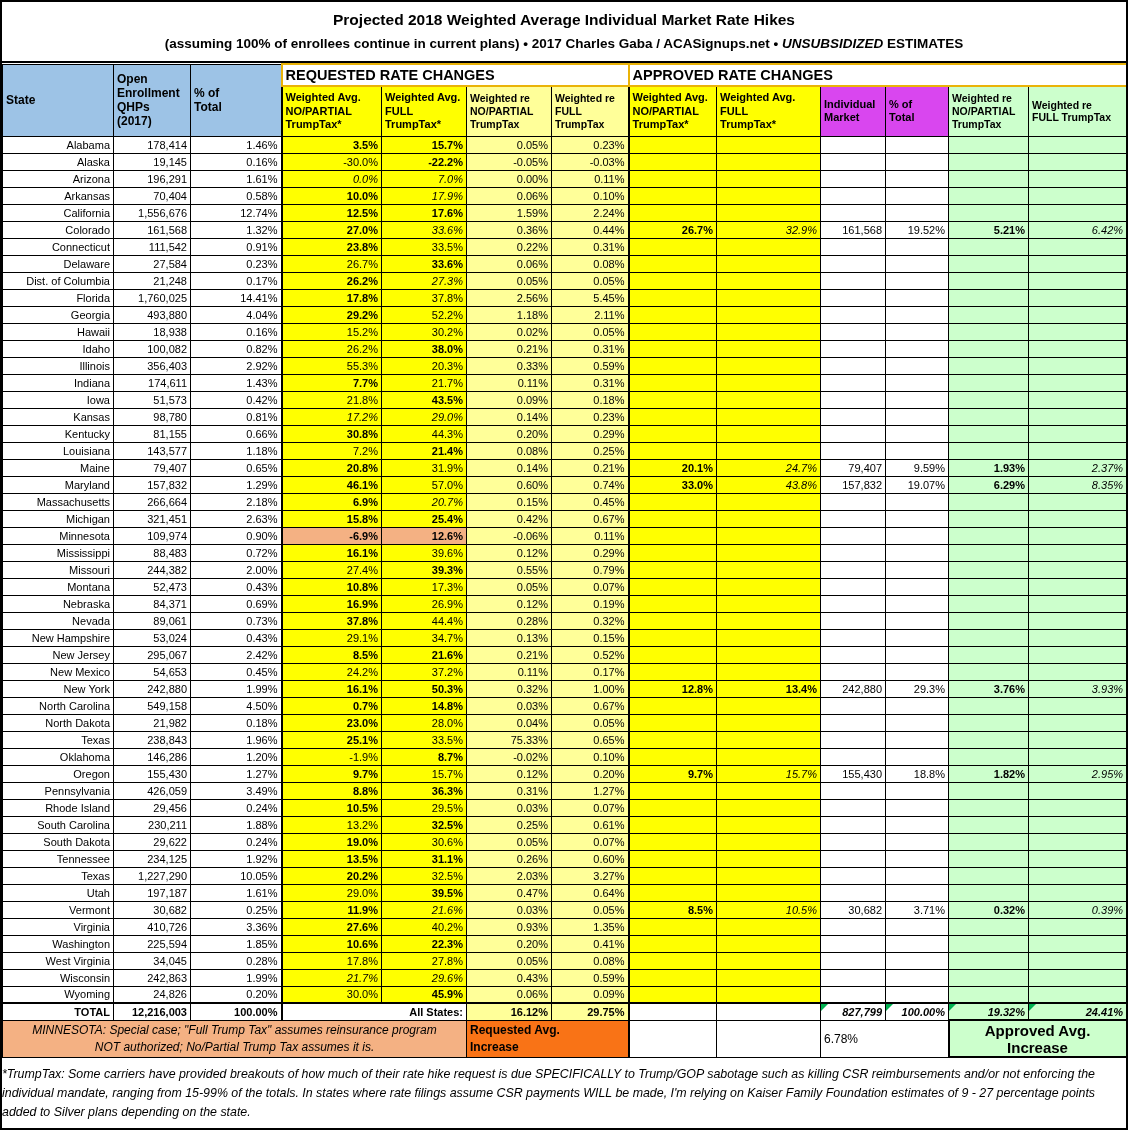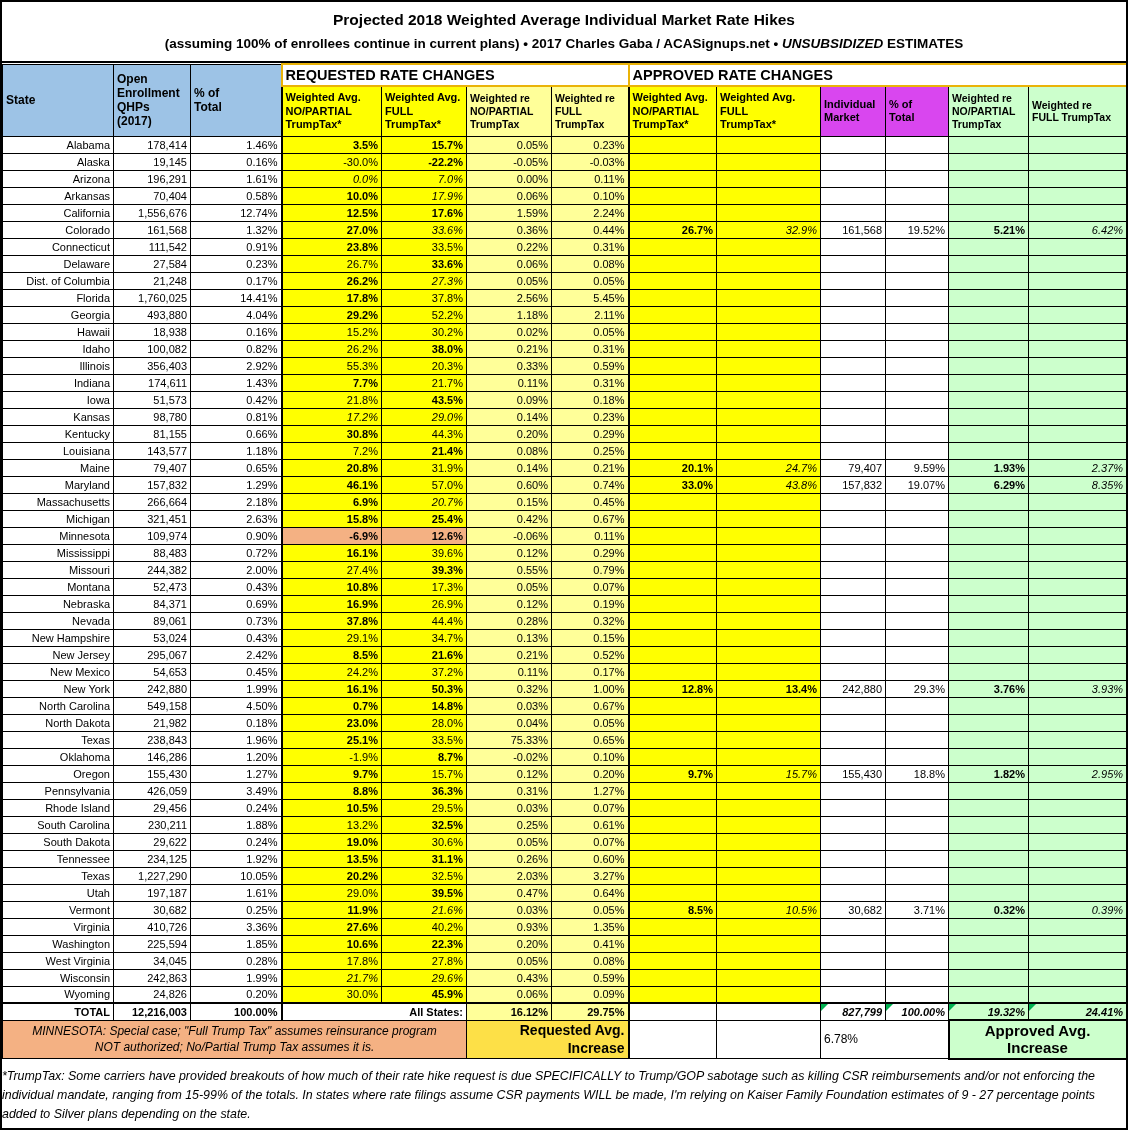--- a/index.html
+++ b/index.html
@@ -24,21 +24,21 @@
   .c-num{background:#fff;}
   .c-req-np,.c-req-full,.c-app-np,.c-app-full{background:#FFFF00;}
   .c-re-np,.c-re-full{background:#FFFF99;}
   .c-im,.c-apct,.c-white,.c-allstates{background:#fff;}
   .c-are-np,.c-are-full{background:#CCFFCC;}
   .hl{background:#F4B183 !important;}
   .fw-b{font-weight:bold;} .fs-i{font-style:italic;}
   .bl2{border-left:2px solid #000;}
   .tt{border-top:2px solid #000;}
   .c-orange{background:#F4B183;font-style:italic;text-align:center;font-size:12px;line-height:1.35;}
-  .c-reqavg{background:#fde047;font-weight:bold;text-align:right;font-size:14px;line-height:1.35;}
+  .c-reqavg{background:#f97316;font-weight:bold;text-align:left;font-size:12px;line-height:1.35;}
   .c-apppct{background:#fff;font-weight:normal;text-align:left;font-size:12px;}
   .c-appavg{background:#CCFFCC;font-weight:bold;text-align:center;font-size:15px;border:2px solid #000;}
   td.flag{position:relative;font-style:italic;}
   .tri{position:absolute;top:0;left:0;width:0;height:0;border-top:7px solid #00B050;border-right:7px solid transparent;}
   .footnote{font-size:12.4px;font-style:italic;line-height:1.55;padding:7px 10px 0 0;text-align:left;color:#000;}
 </style>
 </head>
 <body>
 
 <div class="wrap">

